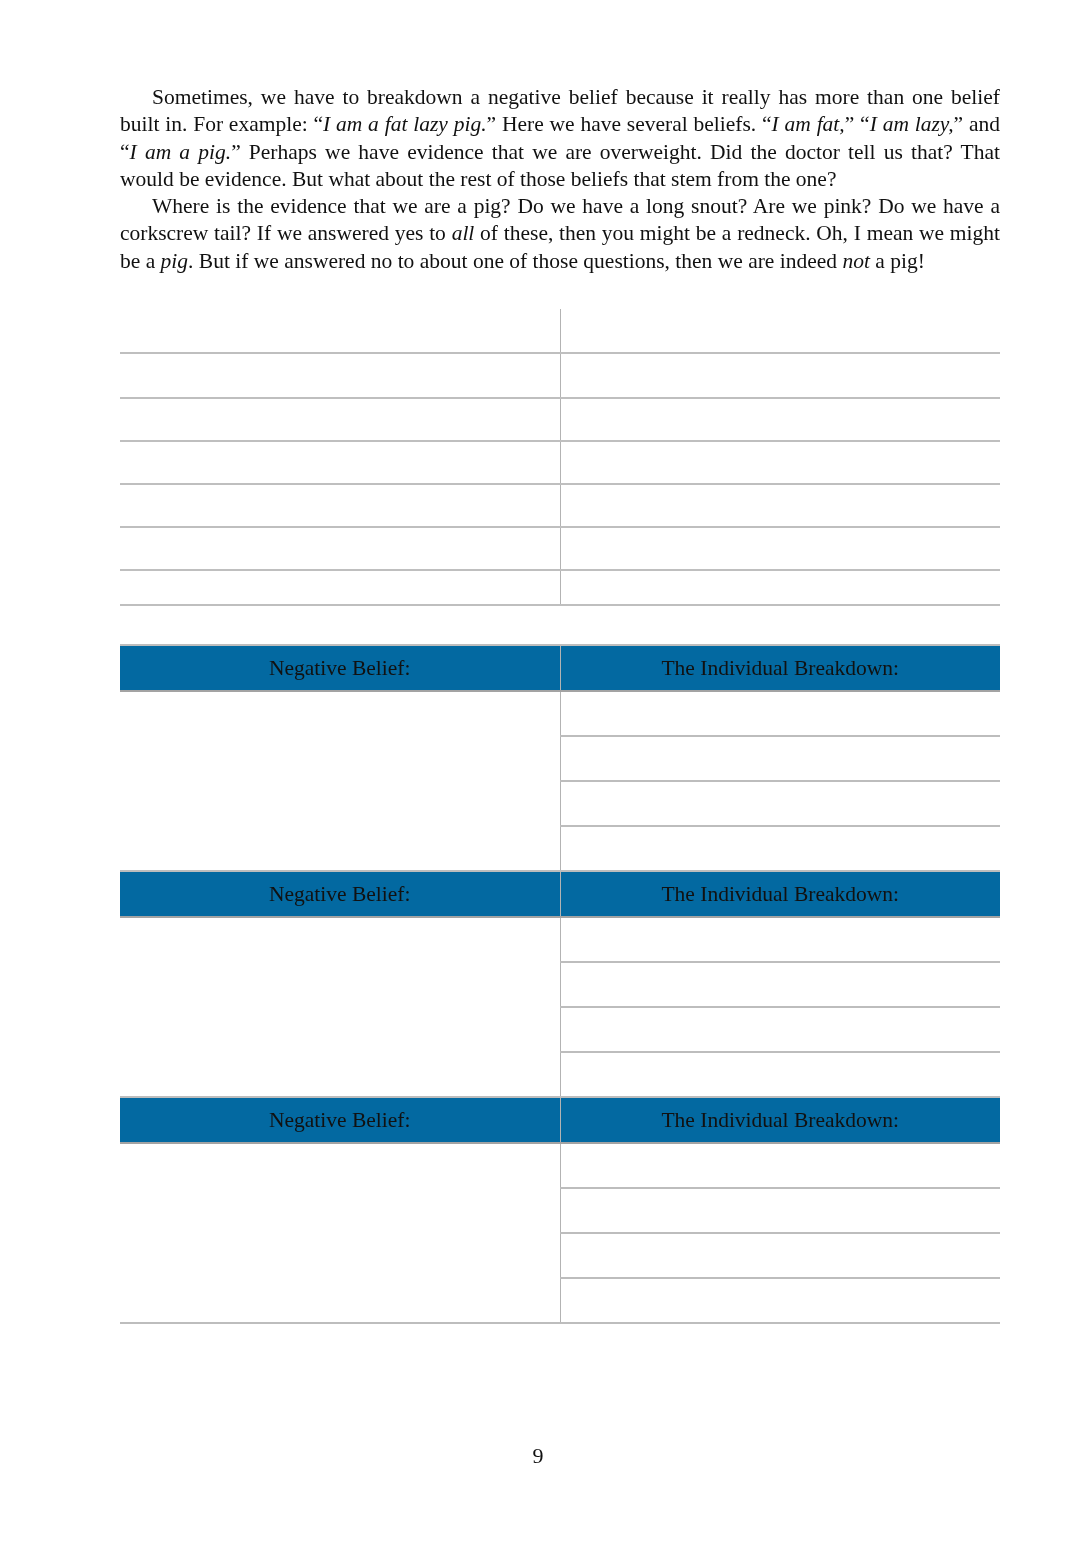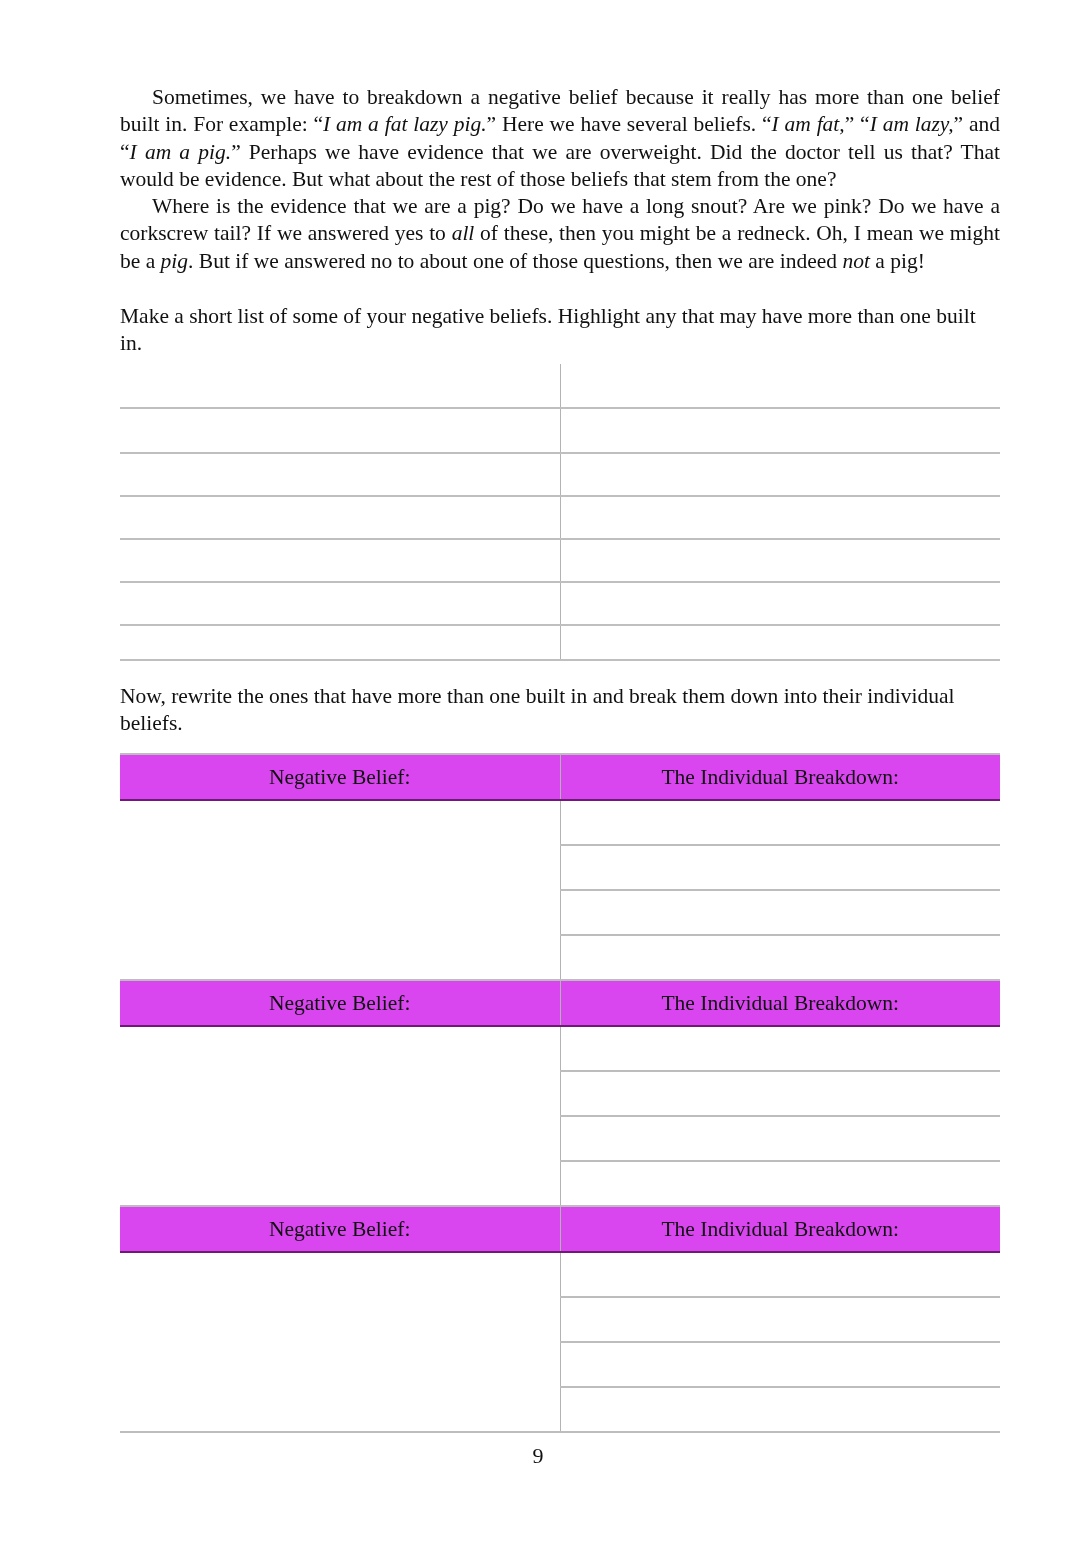--- a/index.html
+++ b/index.html
@@ -86,23 +86,23 @@
   .belief-table {
     width: 880px;
     margin-top: 16px;
     border-collapse: collapse;
     table-layout: fixed;
   }
   .belief-table col.c-left  { width: 440px; }
   .belief-table col.c-right { width: 440px; }
 
   .belief-table .hdr-cell {
-    background: #d946ef;
+    background: #0369a1;
     border-top: 2px solid #bdbdbd;
-    border-bottom: 2px solid #701a75;
+    border-bottom: 2px solid #a3a3a3;
     height: 44px;
     text-align: center;
     vertical-align: middle;
     font-size: 21.5px;
     font-weight: normal;
     color: #111111;
     padding: 0;
   }
   .belief-table .hdr-cell.left {
     border-right: 1px solid #b3b3b3;
@@ -143,36 +143,34 @@
 <div class="page">
 
   <div class="content">
 
     <p class="para indent"><span>Sometimes, we have to breakdown a negative belief because it really has more than one belief built in. For example: “</span><em>I am a fat lazy pig.</em><span>” Here we have several beliefs. “</span><em>I am fat,</em><span>” “</span><em>I am lazy,</em><span>” and “</span><em>I am a pig.</em><span>” Perhaps we have evidence that we are overweight. Did the doctor tell us that? That would be evidence. But what about the rest of those beliefs that stem from the one?</span></p>
 
     <p class="para indent"><span>Where is the evidence that we are a pig? Do we have a long snout? Are we pink? Do we have a corkscrew tail? If we answered yes to </span><em>all</em><span> of these, then you might be a redneck. Oh, I mean we might be a </span><em>pig</em><span>. But if we answered no to about one of those questions, then we are indeed </span><em>not</em><span> a pig!</span></p>
 
     <div class="gap-sm"></div>
 
-    <p class="block">Make a short list of some of your negative beliefs. Highlight any that may have more than one built in.</p>
 
     <div class="ruled-table">
       <div class="vrule"></div>
       <div class="hrule r0"></div>
       <div class="hrule r1"></div>
       <div class="hrule r2"></div>
       <div class="hrule r3"></div>
       <div class="hrule r4"></div>
       <div class="hrule r5"></div>
       <div class="hrule r6"></div>
     </div>
 
     <div class="gap-md"></div>
 
-    <p class="block">Now, rewrite the ones that have more than one built in and break them down into their individual beliefs.</p>
 
     <table class="belief-table">
       <colgroup>
         <col class="c-left">
         <col class="c-right">
       </colgroup>
       <tbody>
 
         <tr>
           <th class="hdr-cell left">Negative Belief:</th>

